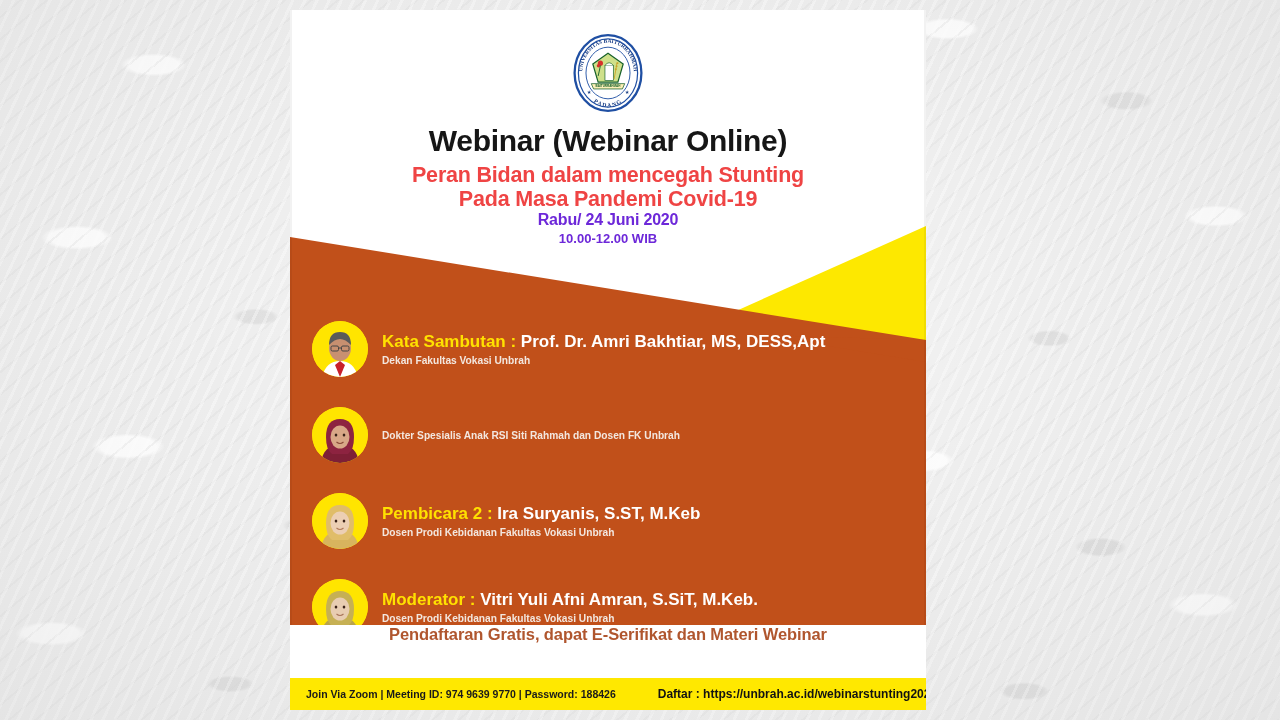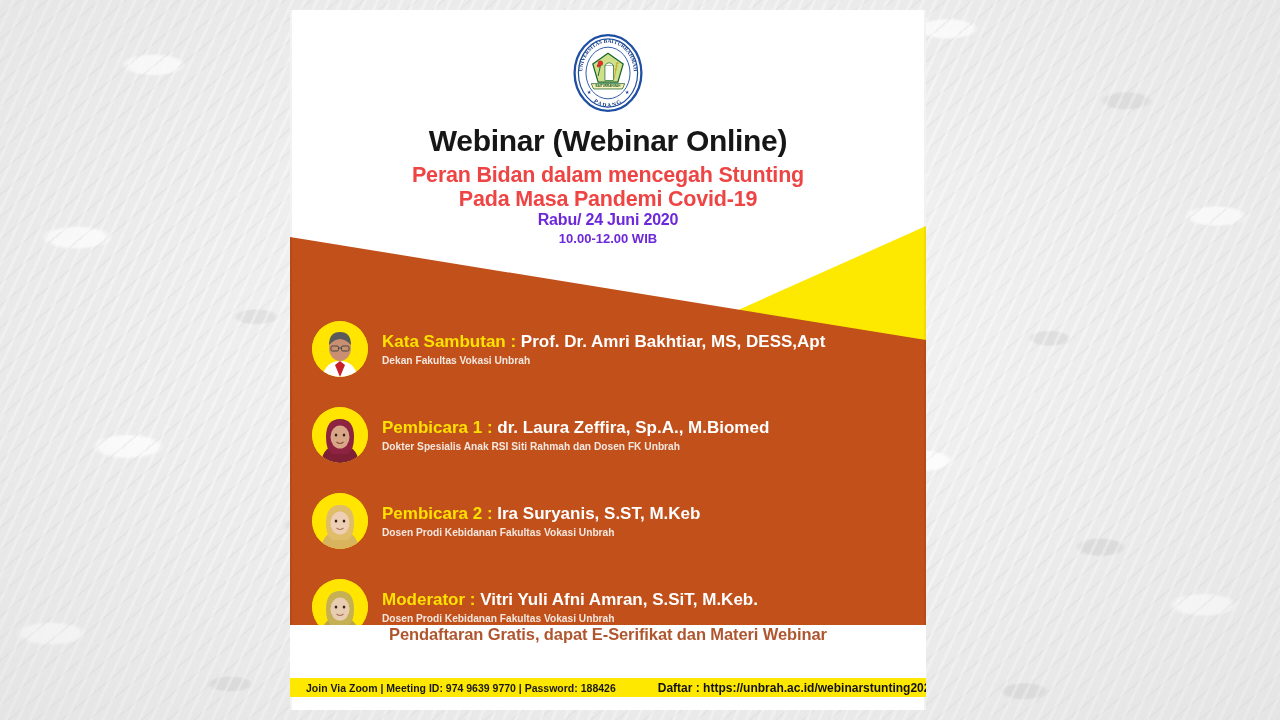--- a/index.html
+++ b/index.html
@@ -140,21 +140,21 @@
   .freebar{
     position:absolute;left:0;top:615px;width:100%;height:53px;
     background:#ffffff;
     display:flex;align-items:flex-start;justify-content:center;
     z-index:7;
   }
   .freebar .t{
     font-size:16.5px;font-weight:bold;color:#b0562e;letter-spacing:-0.1px;
   }
   .footer{
-    position:absolute;left:0;top:668px;width:100%;height:19px;
+    position:absolute;left:0;top:668px;width:100%;height:32px;
     background:#FFE800;
     display:flex;align-items:center;
     z-index:7;
   }
   .footer .zoominfo{
     font-size:10.5px;font-weight:bold;color:#1a1a1a;
     margin-left:16px;white-space:nowrap;
   }
   .footer .daftar{
     font-size:12px;font-weight:bold;color:#121212;
@@ -271,23 +271,20 @@
             <circle cx="28" cy="28" r="28" fill="#FFE500"></circle>
             <path d="M9,56 q2,-18 19,-18 q17,0 19,18 Z" fill="#7e1f36"></path>
             <path d="M14,30 q0,-18 14,-18 q14,0 14,18 q0,13 -6,17 l-16,0 q-6,-4 -6,-17Z" fill="#8d2340"></path>
             <ellipse cx="28" cy="30" rx="9.5" ry="11.5" fill="#d8a787"></ellipse>
             <ellipse cx="24" cy="28" rx="1.3" ry="1.6" fill="#3a2218"></ellipse>
             <ellipse cx="32" cy="28" rx="1.3" ry="1.6" fill="#3a2218"></ellipse>
             <path d="M24.5,35 q3.5,3 7,0" stroke="#8a4a38" stroke-width="1.1" fill="none"></path>
           </svg>
         </div>
         <div class="txt">
-          <div class="role">
-            <span>Pembicara 1 : </span><span class="nm">dr. Laura Zeffira, Sp.A., M.Biomed</span>
-          </div>
           <div class="aff">Dokter Spesialis Anak RSI Siti Rahmah dan Dosen FK Unbrah</div>
         </div>
       </div>
 
       <div class="spk">
         <div class="avatar">
           <svg viewBox="0 0 56 56">
             <circle cx="28" cy="28" r="28" fill="#FFE500"></circle>
             <path d="M9,56 q2,-18 19,-18 q17,0 19,18 Z" fill="#d8b45e"></path>
             <path d="M14,30 q0,-18 14,-18 q14,0 14,18 q0,13 -6,17 l-16,0 q-6,-4 -6,-17Z" fill="#e0bd69"></path>

